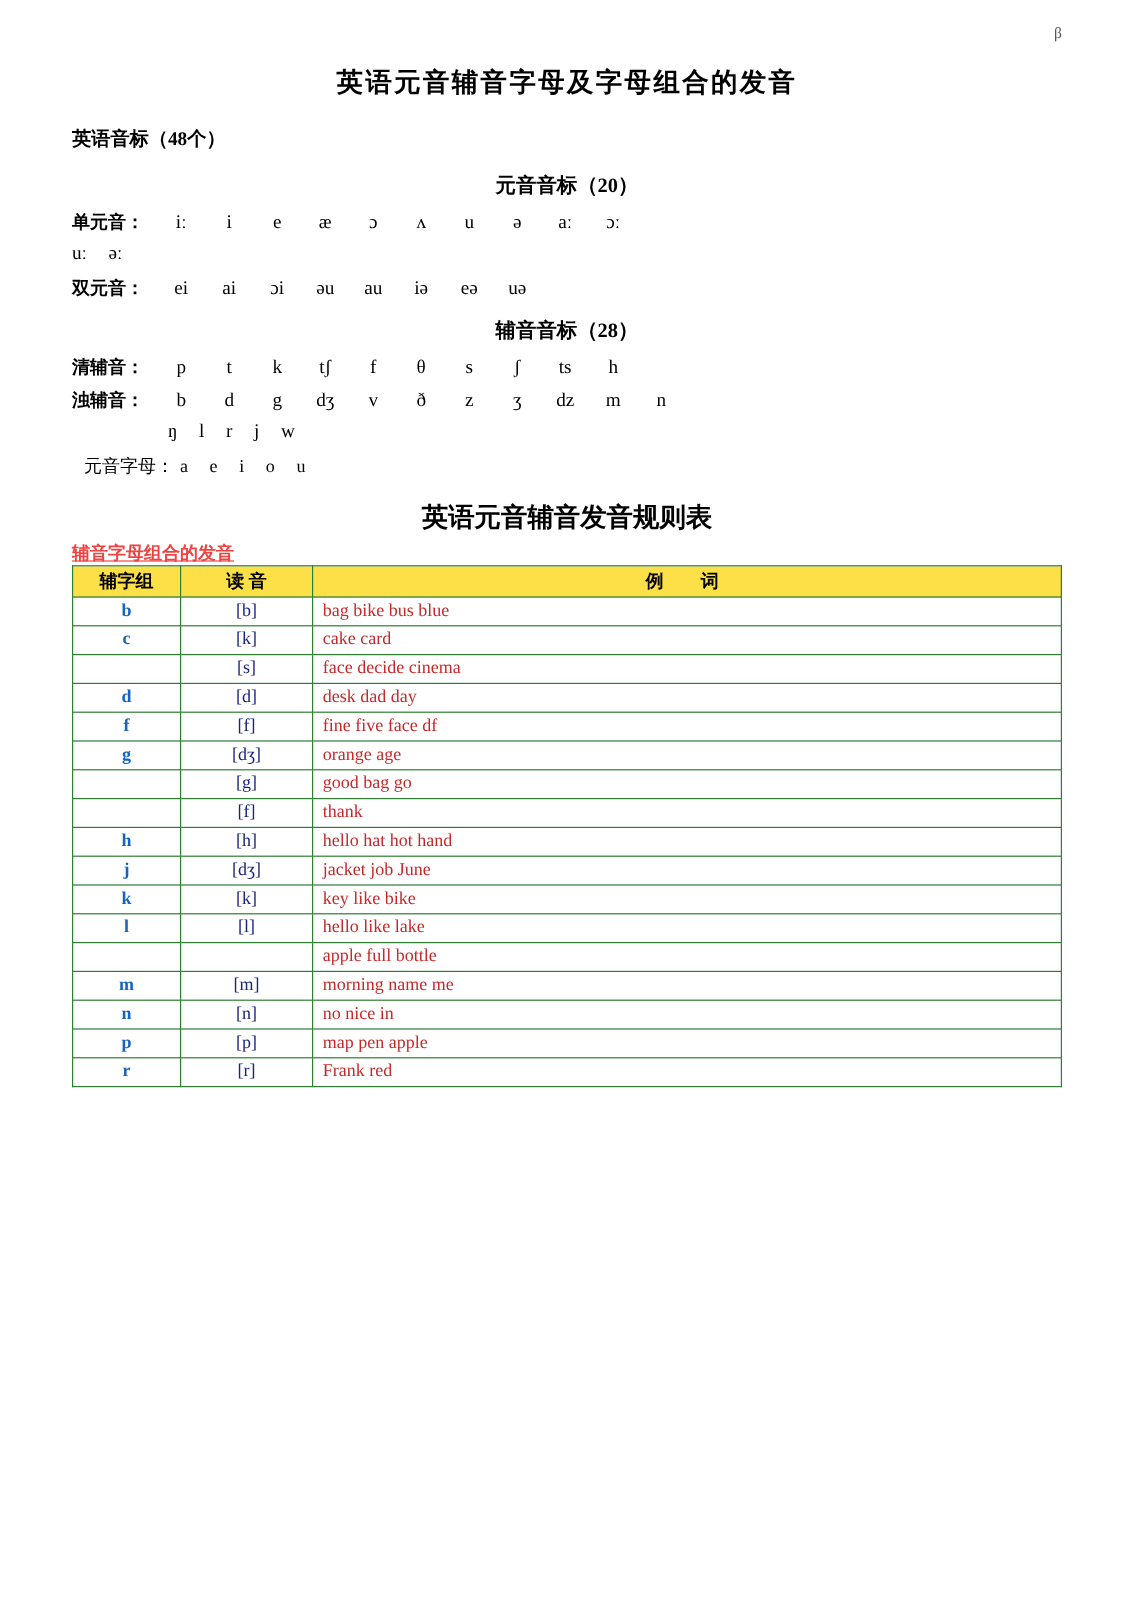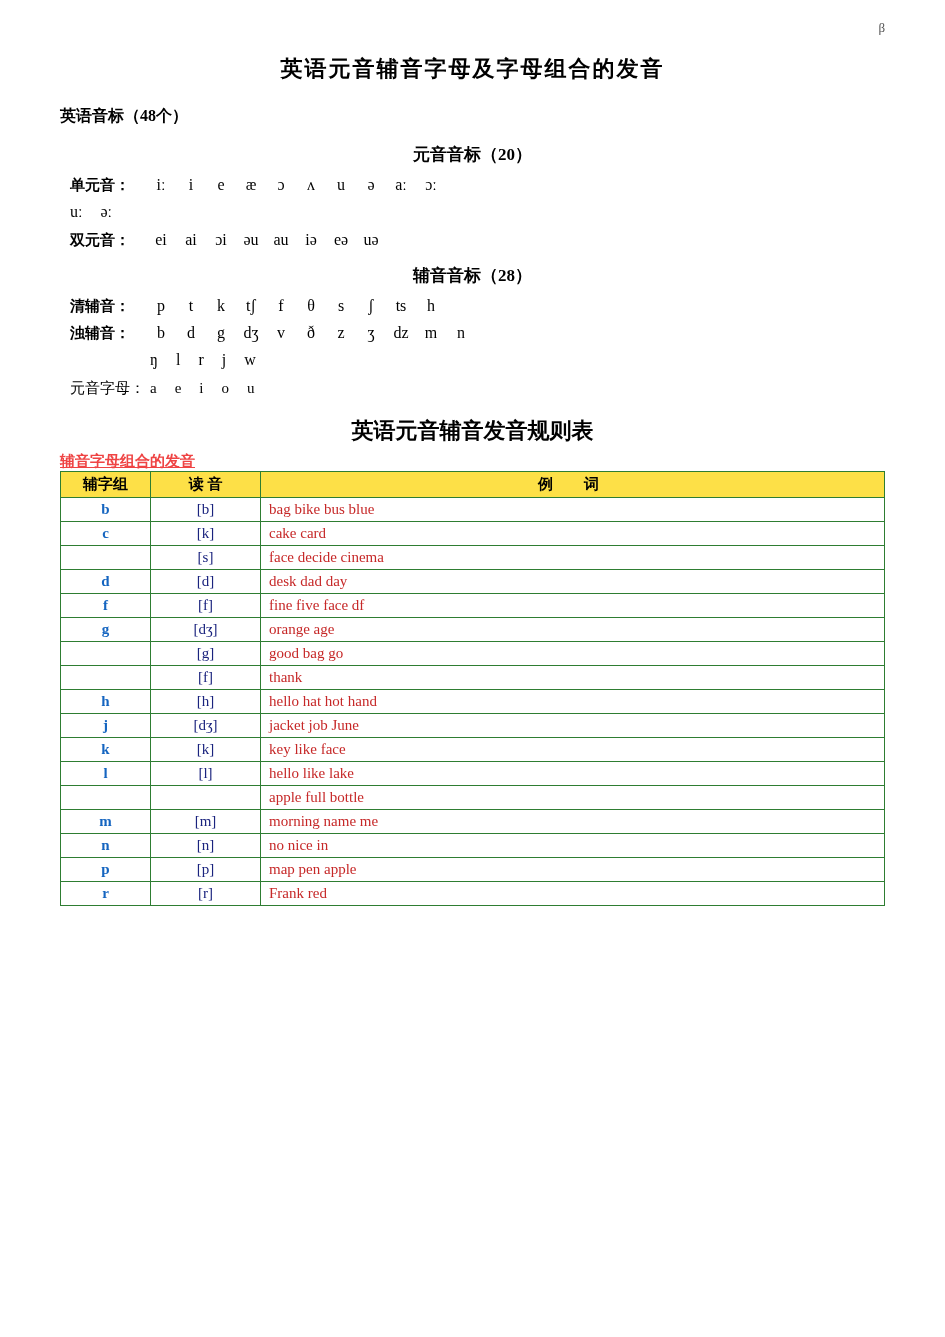--- a/index.html
+++ b/index.html
@@ -34,35 +34,34 @@
       font-weight: bold;
       margin-bottom: 16px;
     }
     .sub-title {
       text-align: center;
       font-size: 17px;
       font-weight: bold;
       margin: 12px 0 10px 0;
     }
     .phonetics-block {
-      margin-left: 10px;
     }
     .phonetic-row {
       display: flex;
       align-items: baseline;
       margin: 8px 0;
       font-size: 15px;
     }
     .phonetic-label {
       font-weight: bold;
       min-width: 80px;
     }
     .phonetic-symbols {
       display: flex;
-      gap: 8px;
+      gap: 18px;
       flex-wrap: wrap;
     }
     .phonetic-symbol {
       font-size: 16px;
       min-width: 22px;
       text-align: center;
     }
     .phonetic-row-cont {
       display: flex;
       align-items: center;
@@ -303,21 +302,21 @@
         <td class="col-example">hello hat hot hand</td>
       </tr>
       <tr>
         <td class="col-letter">j</td>
         <td class="col-sound">[dʒ]</td>
         <td class="col-example">jacket job June</td>
       </tr>
       <tr>
         <td class="col-letter">k</td>
         <td class="col-sound">[k]</td>
-        <td class="col-example">key like face</td>
+        <td class="col-example">key like bike</td>
       </tr>
       <tr>
         <td class="col-letter">l</td>
         <td class="col-sound">[l]</td>
         <td class="col-example">hello like lake</td>
       </tr>
       <tr>
         <td class="col-letter"></td>
         <td class="col-sound"></td>
         <td class="col-example">apple full bottle</td>

